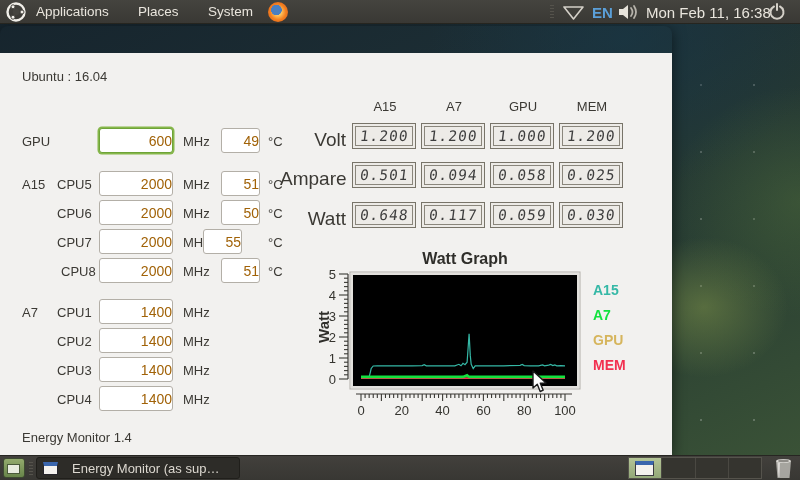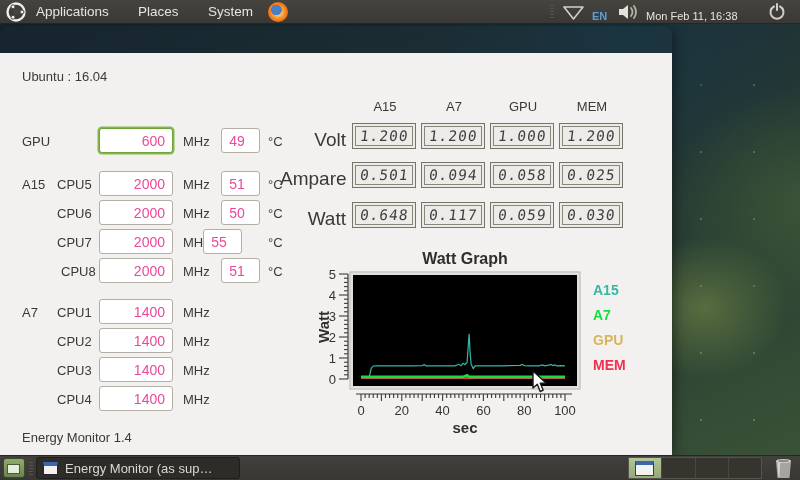--- a/index.html
+++ b/index.html
@@ -19,42 +19,42 @@
   .panel { position:absolute; left:0; top:0; width:800px; height:24px;
     background:linear-gradient(#45443f,#393834); border-bottom:1px solid #26251f;
     color:#dfdbd3; display:flex; align-items:center; z-index:30; }
   .menu { font-size:13.5px; color:#e9e5dd; padding:0 4px; position:absolute; top:4px; }
   .ulogo { position:absolute; left:6px; top:2px; }
   .ffox { position:absolute; left:268px; top:2px; width:20px; height:20px; border-radius:50%;
     background:radial-gradient(circle at 42% 40%, #4a7fc1 0 31%, transparent 33%),
                radial-gradient(circle at 50% 50%, #ffcc66 0 20%, #f38020 55%, #d4551a 100%); }
   .grip { position:absolute; top:5px; width:4px; height:14px;
     background:repeating-linear-gradient(#55534c 0 1px, transparent 1px 3px); }
-  .ptxt { position:absolute; top:10px; font-size:11px; }
+  .ptxt { position:absolute; top:4px; font-size:15px; }
   
   .window { position:absolute; left:0; top:26px; width:672px; height:429px;
     border-radius:8px 8px 0 0; box-shadow:0 3px 14px rgba(0,0,0,.55); z-index:10; }
   .titlebar { position:absolute; left:0; top:0; width:672px; height:27px;
     background:linear-gradient(#474540,#3a3834); border-radius:8px 8px 0 0;
     border-bottom:1px solid #262521; }
   .wicon { position:absolute; left:13px; top:7px; width:13px; height:13px; border-radius:50%;
     background:radial-gradient(circle at 45% 40%, #9a968e 0 35%, #5f5c55 70%, #474540 100%); }
   .wtitle { position:absolute; left:37px; top:5px; font-size:13px; font-weight:bold; color:#e4e0d8; }
   .wbtn { position:absolute; top:4px; width:18px; height:18px; border-radius:50%;
     background:#3d3b37; border:1px solid #737067; color:#cac6bd; font-size:11px;
     line-height:15px; text-align:center; }
   .wbtn.close { background:radial-gradient(circle at 40% 35%, #f78a60, #ec5a2f 70%, #cf4a24 100%);
     border:1px solid #b0431f; color:#55200e; font-weight:bold; }
   .wbody { position:absolute; left:0; top:27px; width:672px; height:402px; background:#f2f1ef; color:#3b3934; }
   .lab { position:absolute; font-size:13px; color:#3b3934; }
   .field { position:absolute; height:25px; background:#fff; border:1px solid #b3afa7;
-    border-radius:3px; font-size:14px; color:#ec4899; text-align:right; padding-right:7px;
+    border-radius:3px; font-size:14px; color:#a16207; text-align:right; 
     font-family:"Liberation Sans",sans-serif; }
   .field.freq { width:74px; }
-  .field.temp { width:39px;text-align:center; }
+  .field.temp { width:39px; }
   .field.focused { border:1px solid #6ea338; box-shadow:0 0 0 1.5px #86b74a; }
   
   .hdr { position:absolute; width:66px; text-align:center; font-size:13px; color:#3b3934; }
   .rowlab { position:absolute; width:66px; text-align:right; font-size:19px; color:#3b3934; }
   .seg { position:absolute; width:64px; height:26px; background:#edebe7;
     border:1px solid #787469; box-shadow:inset 0 0 0 2px #edebe7, inset 0 0 0 3px #8a867c;
     font-family:"DejaVu Sans Mono",monospace; font-size:14.5px; color:#3e3e3e;
     text-align:center; line-height:24px; letter-spacing:1px; transform-origin:center; }
   .seg span { display:inline-block; transform:skewX(-7deg); }
   
@@ -68,21 +68,21 @@
   .legend-item { font-size:14px; font-weight:bold; height:25px; }
   
   .taskbar { position:absolute; left:0; top:455px; width:800px; height:25px;
     background:linear-gradient(#42403c,#383733); border-top:1px solid #272622; z-index:30; }
   .showdesk { position:absolute; left:3px; top:2px; width:22px; height:20px; border-radius:3px;
     background:linear-gradient(#93aa6d,#68854a); border:1px solid #3d4a31; }
   .showdesk .pane { position:absolute; left:3px; top:5px; width:13px; height:10px;
     background:#e8ecdf; border:1px solid #4a5a3a; }
   .taskbtn { position:absolute; left:36px; top:1px; width:204px; height:22px;
     background:#2d2c28; border:1px solid #201f1b; border-radius:3px;
-    display:flex; align-items:center; gap:7px; padding:0 6px; }
+    display:flex; align-items:center; gap:14px; padding:0 6px; }
   .taskbtn .mini { width:15px; height:13px; background:#f4f2ee; border:1px solid #25242a;
     border-top:4px solid #3a66ad; }
   .taskbtn .tlabel { font-size:13px; color:#dcd8d0; white-space:nowrap; overflow:hidden; }
   .wsw { position:absolute; left:628px; top:1px; width:134px; height:22px;
     border:1px solid #55534c; display:flex; }
   .ws { flex:1; background:#35342f; border-right:1px solid #4a4842; position:relative; }
   .ws:last-child { border-right:none; }
   .ws.active { background:linear-gradient(#b5c597,#93a878); }
   .ws.active .mini { position:absolute; left:6px; top:3px; width:19px; height:15px;
     background:#f4f2ee; border:1px solid #3c3b40; border-top:4px solid #3a66ad; }
@@ -306,21 +306,20 @@
           <text x="101.8" y="148" text-anchor="middle" font-size="13" fill="#35342f" font-family="Liberation Sans, sans-serif">20</text>
           <text x="142.6" y="148" text-anchor="middle" font-size="13" fill="#35342f" font-family="Liberation Sans, sans-serif">40</text>
           <text x="183.4" y="148" text-anchor="middle" font-size="13" fill="#35342f" font-family="Liberation Sans, sans-serif">60</text>
           <text x="224.2" y="148" text-anchor="middle" font-size="13" fill="#35342f" font-family="Liberation Sans, sans-serif">80</text>
           <text x="265" y="148" text-anchor="middle" font-size="13" fill="#35342f" font-family="Liberation Sans, sans-serif">100</text>
           <polyline points="61.0,111.0 265.0,111.0" fill="none" stroke="#d6b55c" stroke-width="1.2" clip-path="url(#plotclip)"></polyline>
           <polyline points="61.0,111.4 265.0,111.4" fill="none" stroke="#f23050" stroke-width="1.2" clip-path="url(#plotclip)"></polyline>
           <polyline points="61.0,110.3 67.1,110.3 69.2,109.9 71.2,101.5 73.2,99.0 77.3,98.8 91.6,98.8 112.0,98.8 122.2,98.6 124.2,97.7 126.3,98.8 142.6,98.8 154.8,98.8 158.9,97.3 161.0,98.8 163.0,96.3 165.0,97.7 167.1,95.2 169.1,66.8 170.3,88.9 171.2,97.3 173.2,101.5 175.2,98.8 183.4,98.8 203.8,98.8 220.1,98.3 222.2,97.5 224.2,98.6 230.3,98.8 238.5,98.8 242.6,97.9 244.6,98.8 248.7,98.1 250.7,97.5 252.8,98.6 254.8,97.9 256.8,98.8 260.9,98.6 265.0,98.8" fill="none" stroke="#35b8a6" stroke-width="1.2" clip-path="url(#plotclip)"></polyline>
           <polyline points="61.0,109.9 163.0,109.9 167.1,108.2 169.1,109.9 265.0,109.9" fill="none" stroke="#12e23e" stroke-width="2.6" clip-path="url(#plotclip)"></polyline>
         </svg>
-      <div class="xlab">sec</div>
       <div class="legend">
         <div class="legend-item" style="color: rgb(53, 184, 166);">A15</div>
         <div class="legend-item" style="color: rgb(18, 226, 62);">A7</div>
         <div class="legend-item" style="color: rgb(214, 181, 92);">GPU</div>
         <div class="legend-item" style="color: rgb(242, 48, 80);">MEM</div>
       </div>
     </div>
   </div>
 
   <div class="taskbar">

